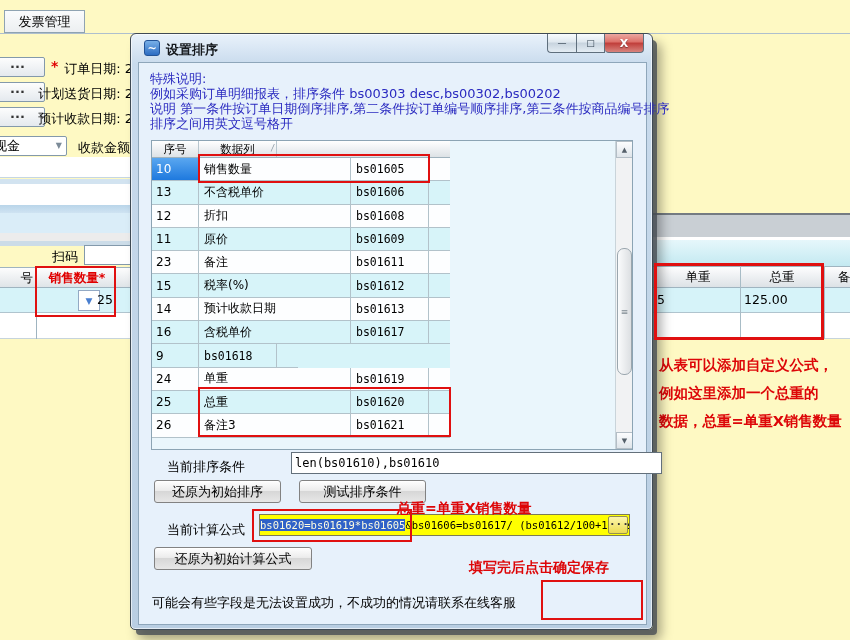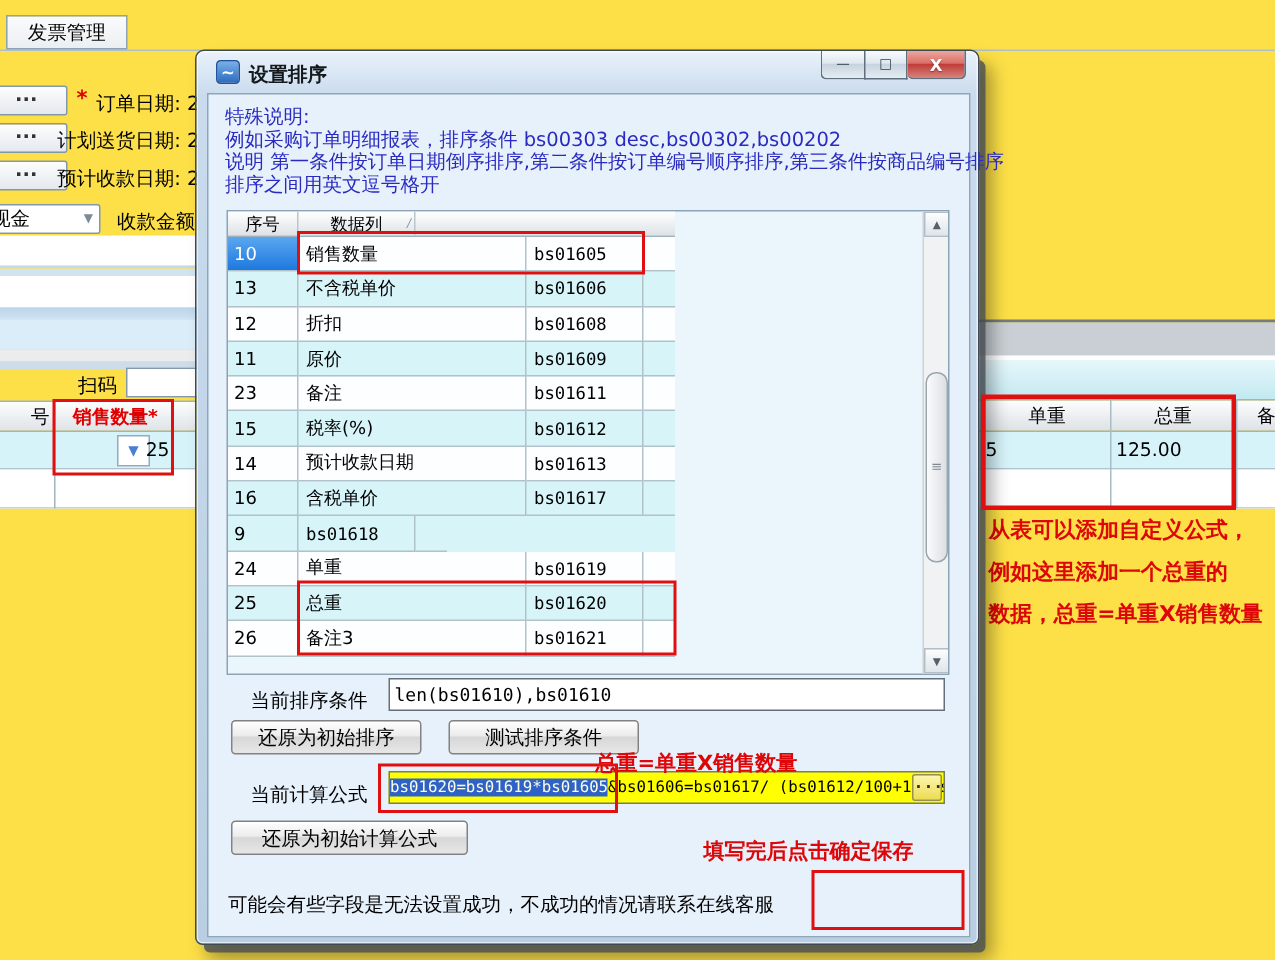--- a/index.html
+++ b/index.html
@@ -1,18 +1,18 @@
 <!DOCTYPE html>
 <html><head>
 <meta charset="utf-8">
 <style>
   * { margin:0; padding:0; box-sizing:border-box; }
   html,body { width:850px; height:640px; overflow:hidden; }
   body { font-family:"DejaVu Sans","Liberation Sans",sans-serif; font-size:13px; color:#000; }
-  .screen { position:relative; width:850px; height:640px; background:#fde047; overflow:hidden; }
+  .screen { position:relative; width:850px; height:640px; background:#fef9c3; overflow:hidden; }
 
   
   .top-line { position:absolute; left:0; top:33px; width:850px; height:1px; background:#aebfce; }
   .tab { position:absolute; left:4px; top:10px; width:81px; height:23px; background:linear-gradient(#fafbfc,#eceff1);
          border:1px solid #8fa3b2; display:flex; align-items:center; justify-content:center; font-size:13px; }
 
   .dots-btn { position:absolute; left:-10px; width:55px; height:20px; background:linear-gradient(#fdfdfd,#e4e9ee);
               border:1px solid #8399ab; border-radius:2px; text-align:center; line-height:12px; font-weight:bold; color:#333; }
   .req-star { position:absolute; left:51px; color:#e00000; font-weight:bold; font-size:14px; }
   .form-label { position:absolute; left:36px; width:97px; text-align:right; font-size:13px; white-space:nowrap; }
@@ -50,21 +50,21 @@
   .rt-h1 { position:absolute; left:658px; top:269px; width:80px; text-align:center; font-size:12.5px; }
   .rt-h2 { position:absolute; left:742px; top:269px; width:80px; text-align:center; font-size:12.5px; }
   .rt-h3 { position:absolute; left:838px; top:269px; width:20px; font-size:12.5px; }
   .rtable-r1 { position:absolute; left:652px; top:288px; width:198px; height:25px; background:#d6f3f9; border-bottom:1px solid #b0c4ce; }
   .rtable-r2 { position:absolute; left:652px; top:313px; width:198px; height:26px; background:#fff; border-bottom:1px solid #c6d4dc; }
   .rt-div1 { position:absolute; left:740px; top:266px; width:1px; height:73px; background:#a8bcc6; }
   .rt-div2 { position:absolute; left:824px; top:266px; width:1px; height:73px; background:#a8bcc6; }
   .rt-c1 { position:absolute; left:657px; top:292px; font-size:12.5px; }
   .rt-c2 { position:absolute; left:744px; top:292px; font-size:12.5px; }
 
-  .annot { position:absolute; left:659px; top:340px; width:192px; color:#dd0608; font-weight:bold; font-size:14.5px; line-height:28px; white-space:nowrap; }
+  .annot { position:absolute; left:659px; top:351px; width:192px; color:#dd0608; font-weight:bold; font-size:14.5px; line-height:28px; white-space:nowrap; }
 
   
   .redbox { position:absolute; border:2px solid #e01010; z-index:50; }
   .redtext { position:absolute; color:#dd0608; font-weight:bold; font-size:14px; z-index:50; white-space:nowrap; }
 
   
   .dialog { position:absolute; left:130px; top:33px; width:523px; height:597px; z-index:10;
             background:linear-gradient(#e9f2fb,#c9dbed 30px,#b9cee2);
             border:1px solid #3f4a54; border-radius:6px 6px 5px 5px;
             box-shadow: inset 0 0 0 1px rgba(255,255,255,.6), 5px 6px 0 -1px rgba(73,79,85,.8), 8px 10px 12px rgba(0,0,0,.35); }
@@ -105,21 +105,21 @@
   .scrollbar { position:absolute; right:0; top:0; width:17px; height:308px; background:#f1f2f3; border-left:1px solid #c9d4da; }
   .sb-btn { position:absolute; left:0; width:17px; height:17px; background:linear-gradient(#fcfdfe,#dfe5ea);
             border:1px solid #b4bec6; display:flex; align-items:center; justify-content:center; font-size:7px; color:#55606a; }
   .sb-up { top:0; } .sb-down { bottom:0; }
   .sb-thumb { position:absolute; left:1px; top:107px; width:15px; height:127px; border:1px solid #9aa6ae; border-radius:7px;
               background:linear-gradient(90deg,#fafbfc,#dcdfe2); display:flex; align-items:center; justify-content:center;
               font-size:9px; color:#7d8890; }
 
   .fld-label { position:absolute; font-size:13px; white-space:nowrap; }
   .input { position:absolute; background:#fff; border:1px solid #63707b; font-family:"DejaVu Sans Mono",monospace;
-           font-size:12px; line-height:20px; padding-left:3px; overflow:hidden; white-space:nowrap; }
+           font-size:12px; line-height:20px; padding-left:3px; overflow:hidden; white-space:nowrap;margin-left:32px; }
   .btn { position:absolute; background:linear-gradient(#fefefe,#ececec 45%,#d7d7d7 50%,#e7e7e7); border:1px solid #828282;
          border-radius:3px; box-shadow:inset 0 1px 0 #fff; display:flex; align-items:center; justify-content:center; font-size:13px; }
 
   .formula-input { position:absolute; left:120px; top:451px; width:371px; height:22px; background:#ffff00;
                    border:1px solid #7c7c56; font-family:"DejaVu Sans Mono",monospace; font-size:10.5px; line-height:20px;
                    overflow:hidden; white-space:nowrap; }
   .formula-sel { background:#2f62c8; color:#fffde0; }
   .formula-rest { color:#000; }
   .formula-more { position:absolute; right:1px; top:1px; width:20px; height:18px; background:linear-gradient(#fdf6ae,#ecdc52);
                   border:1px solid #96904e; border-radius:2px; text-align:center; line-height:10px; font-weight:bold;

